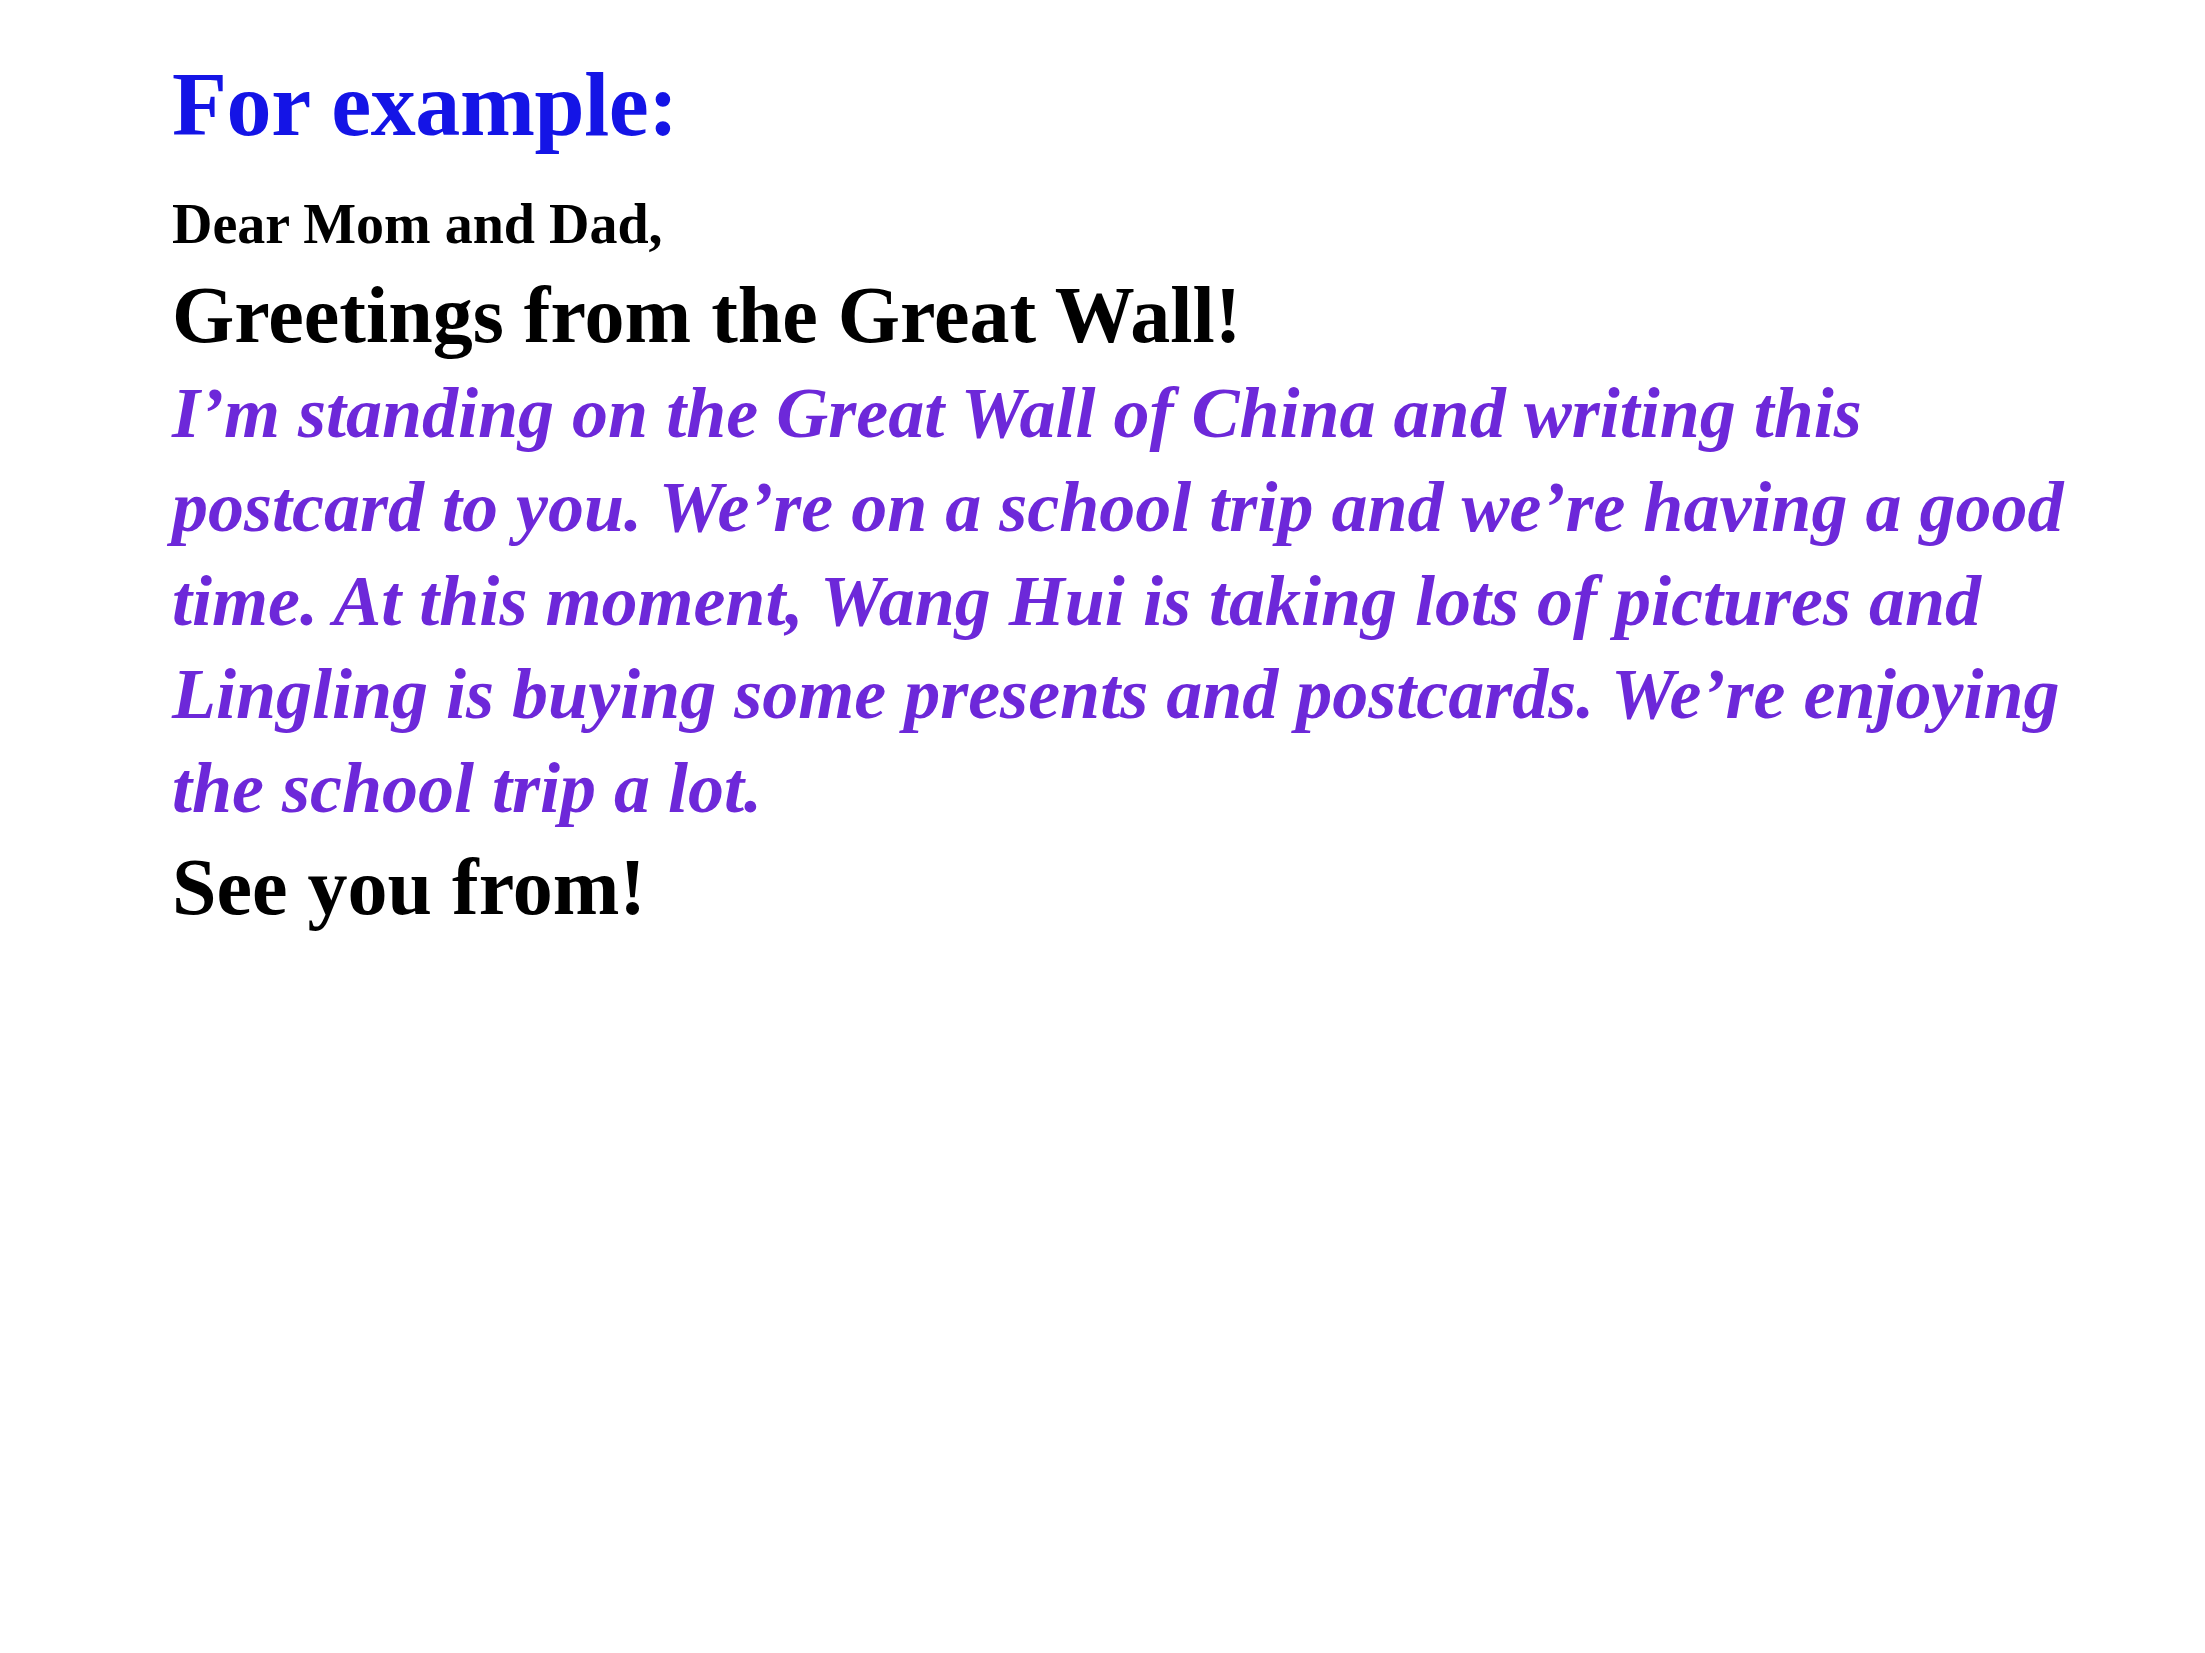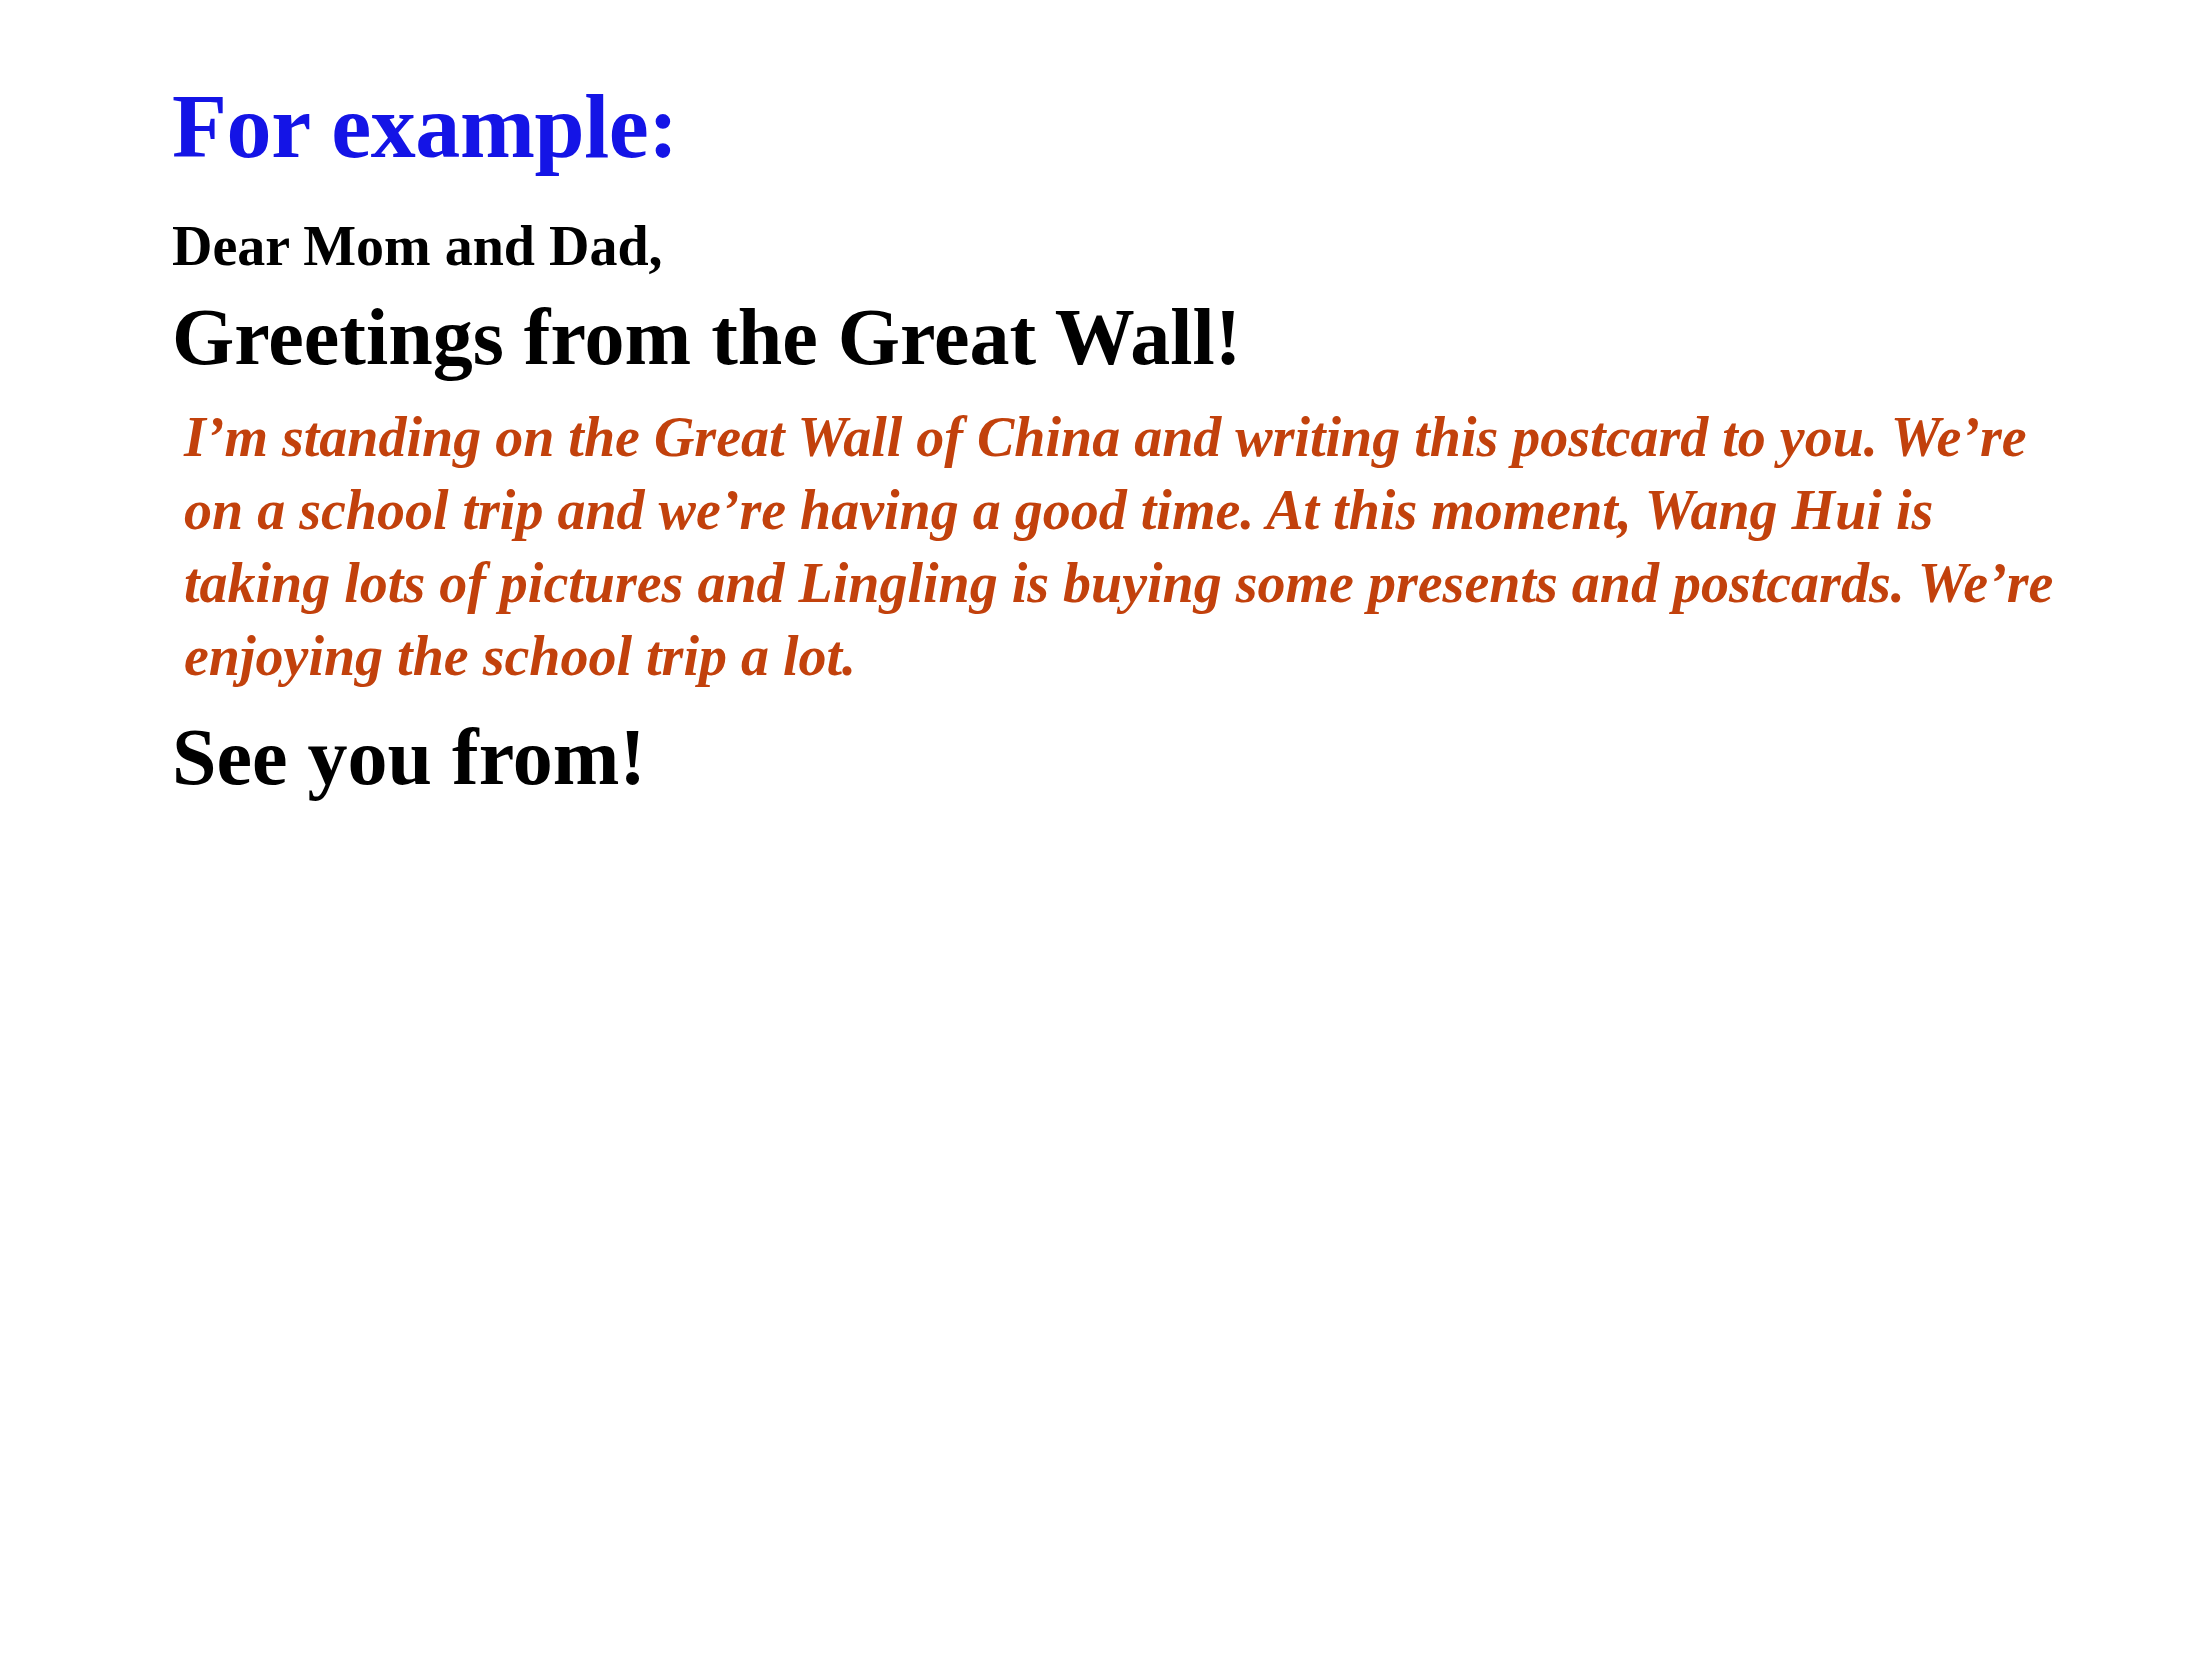--- a/index.html
+++ b/index.html
@@ -12,21 +12,21 @@
     height: 1654px;
     font-family: "Liberation Serif", serif;
     overflow: hidden;
   }
   .slide {
     position: relative;
     width: 2205px;
     height: 1654px;
     background: #ffffff;
     box-sizing: border-box;
-    padding: 82px 138px 0 172px;
+    padding: 60px 138px 0 172px;
   }
   .heading {
     font-size: 90px;
     font-weight: bold;
     color: #1414e6;
     line-height: 1.0;
     margin: 0 0 43px 0;
     letter-spacing: -0.4px;
   }
   .salutation {
@@ -38,26 +38,26 @@
   }
   .body-line {
     font-size: 80px;
     font-weight: bold;
     color: #000000;
     line-height: 1.30;
     margin: 0;
     white-space: nowrap;
   }
   .body-para {
-    font-size: 56px;
+    font-size: 72px;
     font-weight: bold;
     font-style: italic;
-    color: #c2410c;
+    color: #6d28d9;
     line-height: 1.30;
-    margin: 12px;
+    margin: 0;
     max-width: 1899px;
   }
   .signoff {
     font-size: 80px;
     font-weight: bold;
     color: #000000;
     line-height: 1.20;
     margin: 4.6px 0 0 0;
   }
 </style>

